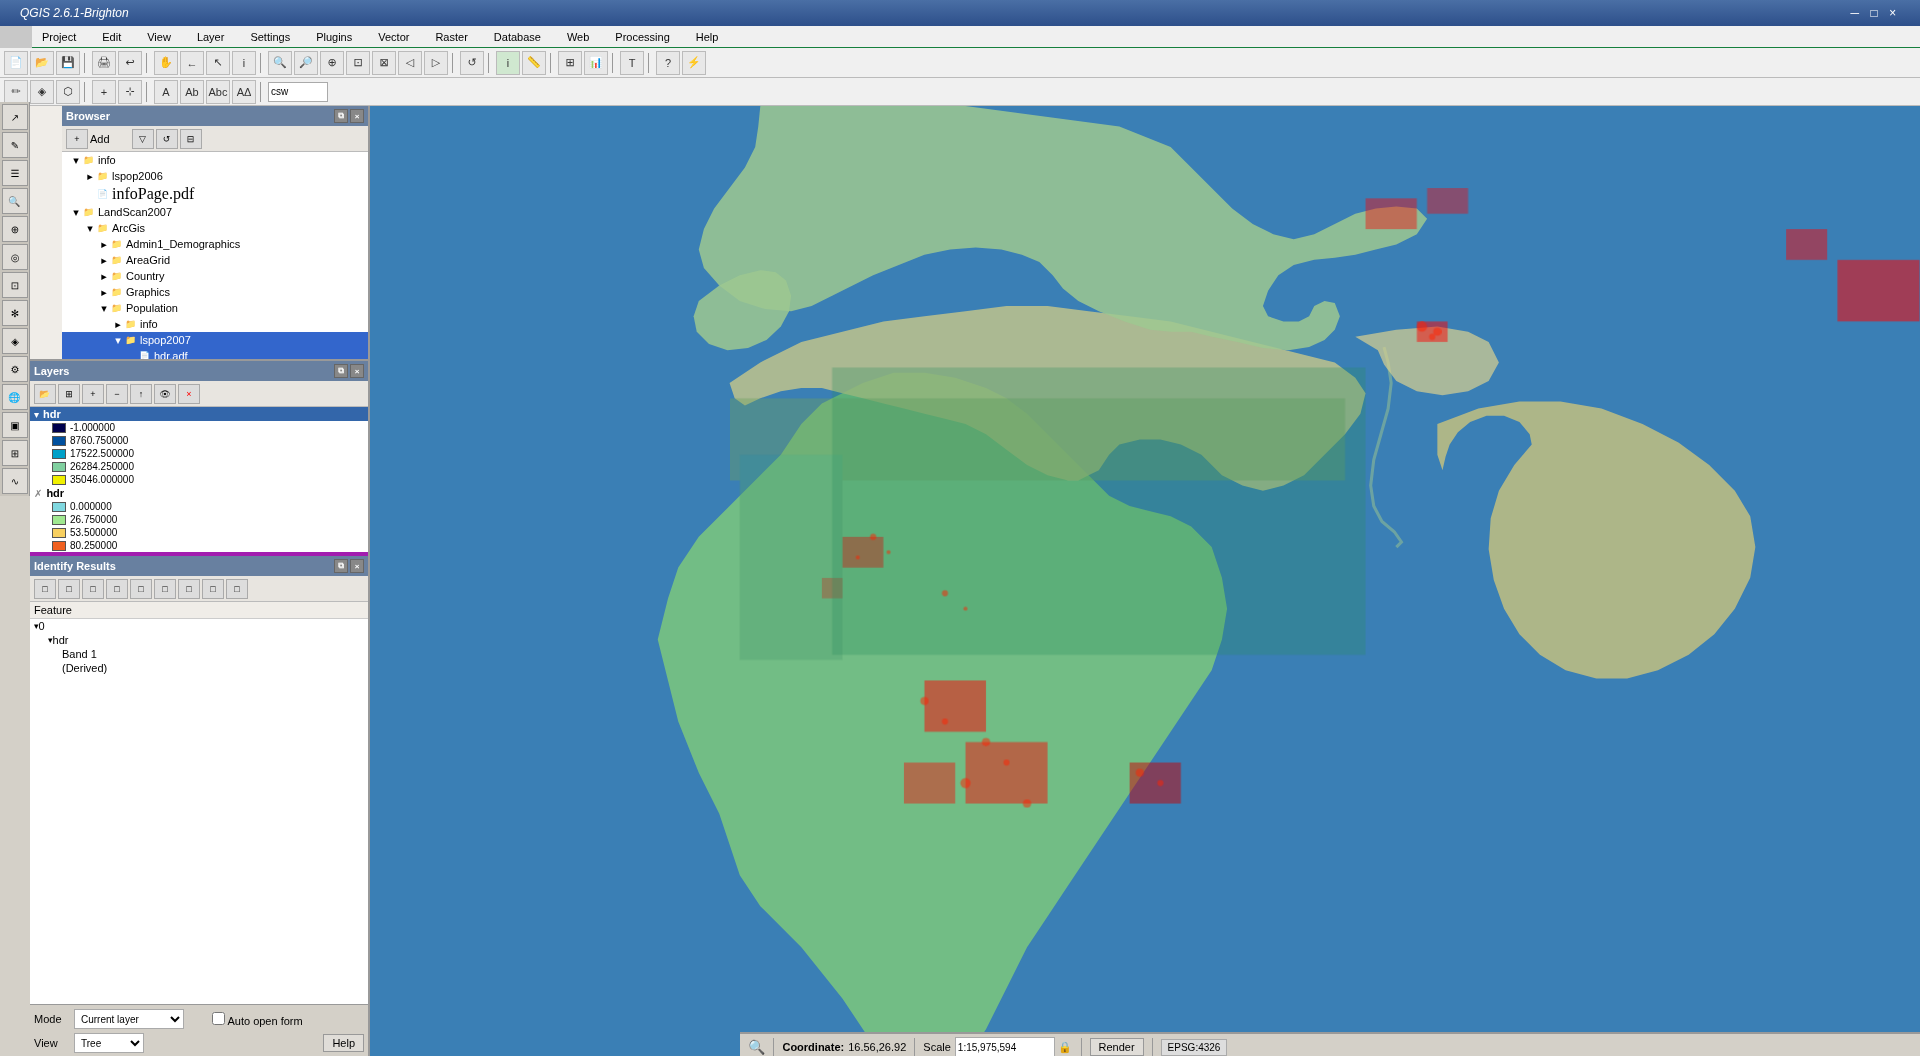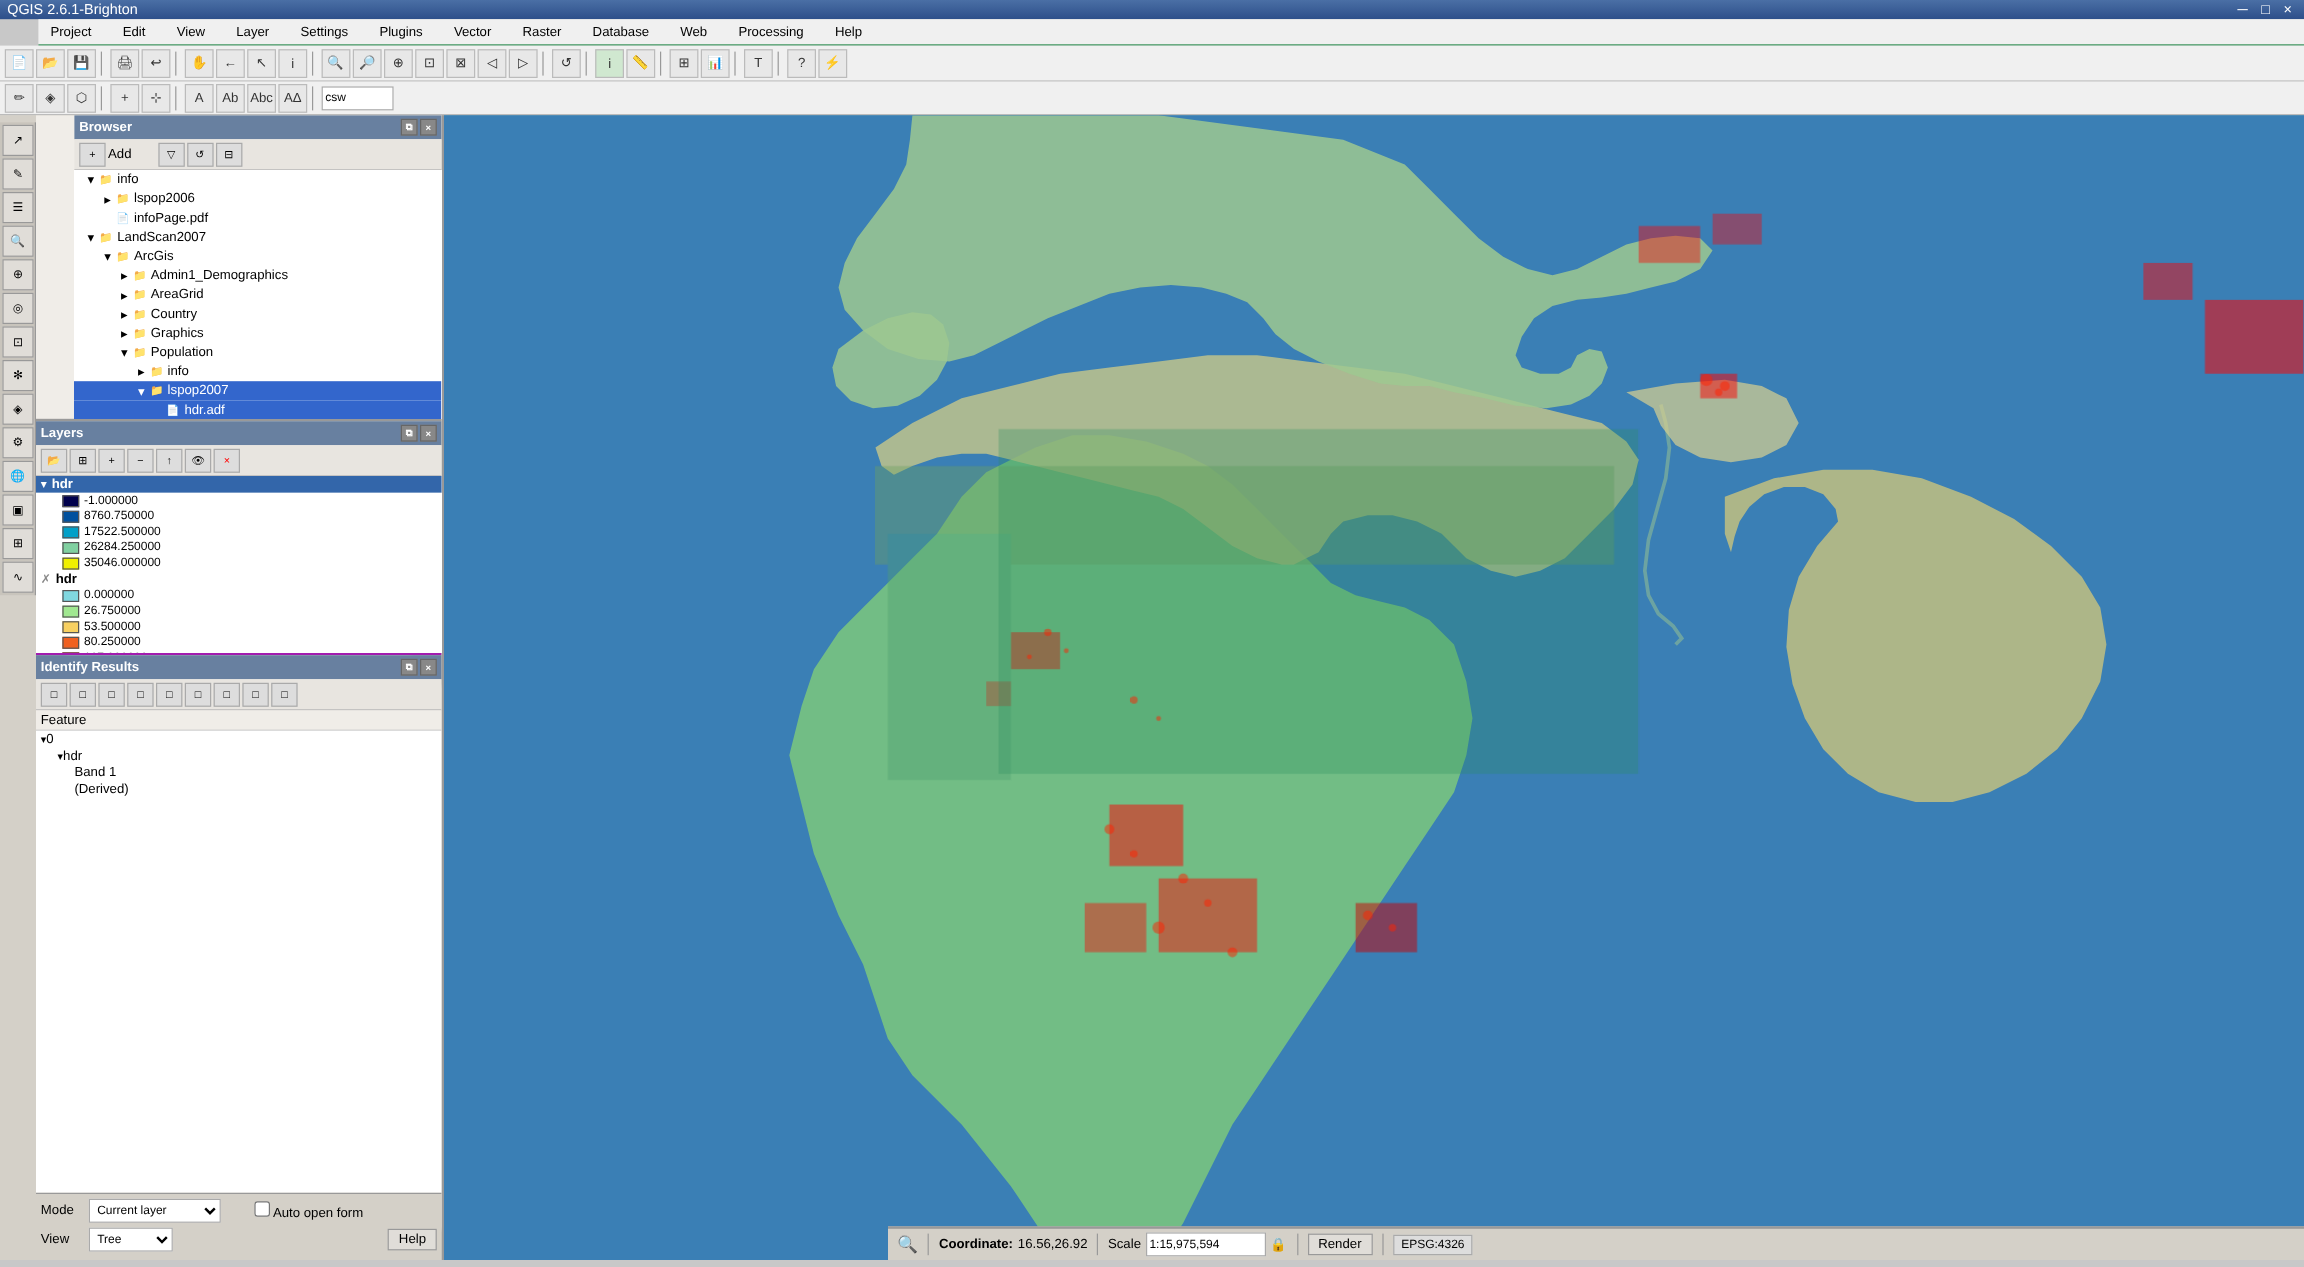--- a/index.html
+++ b/index.html
@@ -1,22 +1,22 @@
 <!DOCTYPE html>
 <html><head>
   <meta charset="utf-8">
   <style>
     * { margin: 0; padding: 0; box-sizing: border-box; }
     body { width: 1920px; height: 1056px; overflow: hidden; font-family: 'Arial', sans-serif; font-size: 11px; background: #c8c8c8; }
 
     
     #titlebar {
-      width: 100%; height: 16px; background: linear-gradient(to bottom, #4a6fa5, #2d4f8a);
+      width: 100%; height: 26px; background: linear-gradient(to bottom, #4a6fa5, #2d4f8a);
       display: flex; align-items: center; justify-content: space-between;
-      color: white; font-size: 12px; padding: 0 6px;
+      color: white; font-size: 12px; padding: 0 20px; font-style: italic;
     }
 
     
     #menubar {
       width: 100%; height: 22px; background: #f0f0f0; border-bottom: 1px solid #15803d;
       display: flex; align-items: center; padding: 0 4px; gap: 14px; margin-left: 32px;
     }
     .menu-item { padding: 2px 6px; cursor: pointer; font-size: 11px; }
 
     
@@ -84,21 +84,21 @@
     .tree-item {
       display: flex; align-items: center; padding: 1px 2px; cursor: pointer;
       white-space: nowrap;
     }
     .tree-item.selected { background: #3366cc; color: white; }
     .tree-expand { width: 12px; display: inline-flex; align-items: center; justify-content: center; }
     .tree-icon { width: 14px; height: 14px; margin-right: 2px; display: inline-flex; align-items: center; justify-content: center; font-size: 9px; }
 
     
     #layers-panel {
-      flex: 0 0 auto; background: #f0ede8; border-bottom: 2px solid #a21caf;
+      flex: 0 0 auto; background: #f0ede8; border-bottom: 4px solid #a21caf;
       height: 195px; display: flex; flex-direction: column;
     }
 
     .layer-color-box {
       width: 14px; height: 14px; display: inline-block; border: 1px solid #666;
     }
     .layer-row {
       display: flex; align-items: center; padding: 1px 4px; font-size: 10px;
       background: white; cursor: pointer;
     }
@@ -293,21 +293,21 @@
                 <span class="tree-icon">
                   <span style="color:#e8a020;">📁</span>
                 </span>
                 <span style="font-size: 11px;">lspop2006</span>
               </div>
               <div class="tree-item" style="padding-left: 22px;">
                 <span class="tree-expand"></span>
                 <span class="tree-icon">
                   <span style="color:#6688aa;">📄</span>
                 </span>
-                <span style="font-size: 11px;">infoPage.pdf</span>
+                <span style="font-size: 16px; font-family: Liberation Serif, serif;">infoPage.pdf</span>
               </div>
               <div class="tree-item" style="padding-left: 8px;">
                 <span class="tree-expand">▾</span>
                 <span class="tree-icon">
                   <span style="color:#e8a020;">📁</span>
                 </span>
                 <span style="font-size: 11px;">LandScan2007</span>
               </div>
               <div class="tree-item" style="padding-left: 22px;">
                 <span class="tree-expand">▾</span>

